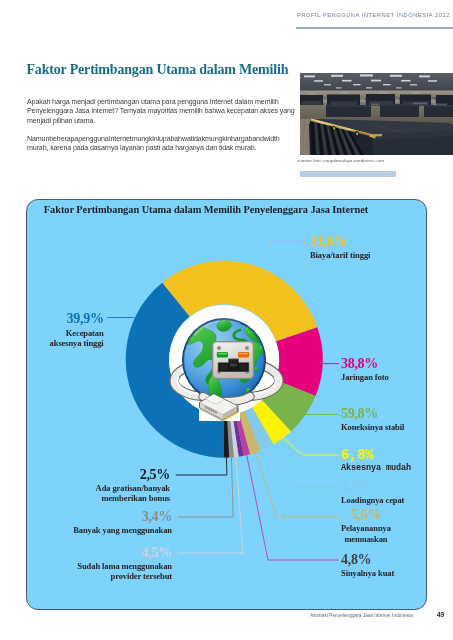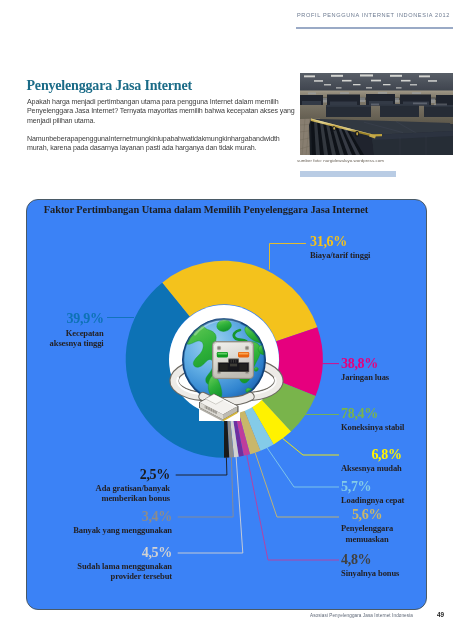--- a/index.html
+++ b/index.html
@@ -26,21 +26,21 @@
 
   
   .photo{position:absolute;left:300px;top:73px;width:153px;height:82px;overflow:hidden;}
   .photo-caption{position:absolute;left:297px;top:158px;font-size:4.4px;
     color:#6a6257;letter-spacing:0.05px;font-family:"Liberation Sans",sans-serif;}
   .photo-bar{position:absolute;left:300px;top:171px;width:96px;height:6px;
     background:#b9cce4;}
 
   
   .panel{position:absolute;left:26px;top:199px;width:399px;height:409px;
-    border:0.8px solid #4a5a66;border-radius:12px;background:#3b82f6;}
+    border:0.8px solid #4a5a66;border-radius:12px;background:#7dd3fc;}
   .panel-title{position:absolute;left:-21px;top:4px;width:400px;text-align:center;
     font-family:"Liberation Serif",serif;font-weight:bold;font-size:10.4px;
     color:#1e1e1e;letter-spacing:-0.06px;}
 
   
   .chart{position:absolute;left:0;top:0;width:453px;height:640px;
     pointer-events:none;}
 
   
   .cal{position:absolute;font-family:"Liberation Serif",serif;}
@@ -56,22 +56,21 @@
 </style>
 </head>
 <body>
 
 <div class="page">
 
   <div class="runhead">PROFIL PENGGUNA INTERNET INDONESIA 2012</div>
   <div class="runhead-rule"></div>
 
   <div class="art-title">
-    <br>
-    <span>Penyelenggara Jasa Internet</span>
+    <span>Faktor Pertimbangan Utama dalam Memilih</span><br>
   </div>
   <div class="art-p art-p1">Apakah harga menjadi pertimbangan utama para pengguna Internet dalam memilih Penyelenggara Jasa Internet? Ternyata mayoritas memilih bahwa kecepatan akses yang menjadi pilihan utama.</div>
   <div class="art-p art-p2">NamunbeberapapenggunaInternetmungkinlupabahwatidakmungkinhargabandwidth murah, karena pada dasarnya layanan pasti ada harganya dan tidak murah.</div>
 
   <div class="photo">
     <svg viewBox="0 0 153 82" width="153" height="82">
       <defs>
         <linearGradient id="ceil" x1="0" y1="0" x2="0" y2="1">
           <stop offset="0" stop-color="#5b6069"></stop>
             <stop offset="1" stop-color="#3b4049"></stop>
@@ -373,42 +372,42 @@
   </g>
     </svg>
 
   <div id="callouts">
       <div class="cal" style="top: 233.6px; left: 310px; text-align: left;">
         <div class="pct" style="color: rgb(244, 194, 28);">31,6%</div>
         <div class="lbl">Biaya/tarif tinggi</div>
       </div>
       <div class="cal" style="top: 355.6px; left: 341px; text-align: left;">
         <div class="pct" style="color: rgb(230, 0, 126);">38,8%</div>
-        <div class="lbl">Jaringan luas</div>
+        <div class="lbl">Jaringan foto</div>
       </div>
       <div class="cal" style="top: 405.6px; left: 341px; text-align: left;">
-        <div class="pct" style="color: rgb(121, 180, 75);">78,4%</div>
+        <div class="pct" style="color: rgb(121, 180, 75);">59,8%</div>
         <div class="lbl">Koneksinya stabil</div>
       </div>
-      <div class="cal" style="top: 446.6px; left: 341px; text-align: right;">
+      <div class="cal" style="top: 446.6px; left: 341px; text-align: left; font-family: Liberation Mono, monospace;">
         <div class="pct" style="color: rgb(255, 242, 0);">6,8%</div>
         <div class="lbl">Aksesnya mudah</div>
       </div>
       <div class="cal" style="top: 478.6px; left: 341px; text-align: left;">
         <div class="pct" style="color: rgb(132, 203, 232);">5,7%</div>
         <div class="lbl">Loadingnya cepat</div>
       </div>
       <div class="cal" style="top: 507px; left: 341px; text-align: center;">
         <div class="pct" style="color: rgb(201, 183, 106);">5,6%</div>
-        <div class="lbl">Penyelenggara</div>
+        <div class="lbl">Pelayanannya</div>
         <div class="lbl">memuaskan</div>
       </div>
       <div class="cal" style="top: 551.6px; left: 341px; text-align: left;">
         <div class="pct" style="color: #404040;">4,8%</div>
-        <div class="lbl">Sinyalnya bonus</div>
+        <div class="lbl">Sinyalnya kuat</div>
       </div>
       <div class="cal" style="top: 544.6px; left: -88px; width: 260px; text-align: right;">
         <div class="pct" style="color: rgb(210, 210, 210);">4,5%</div>
         <div class="lbl">Sudah lama menggunakan</div>
         <div class="lbl">provider tersebut</div>
       </div>
       <div class="cal" style="top: 508.6px; left: -88px; width: 260px; text-align: right;">
         <div class="pct" style="color: rgb(140, 140, 140);">3,4%</div>
         <div class="lbl">Banyak yang menggunakan</div>
       </div>

